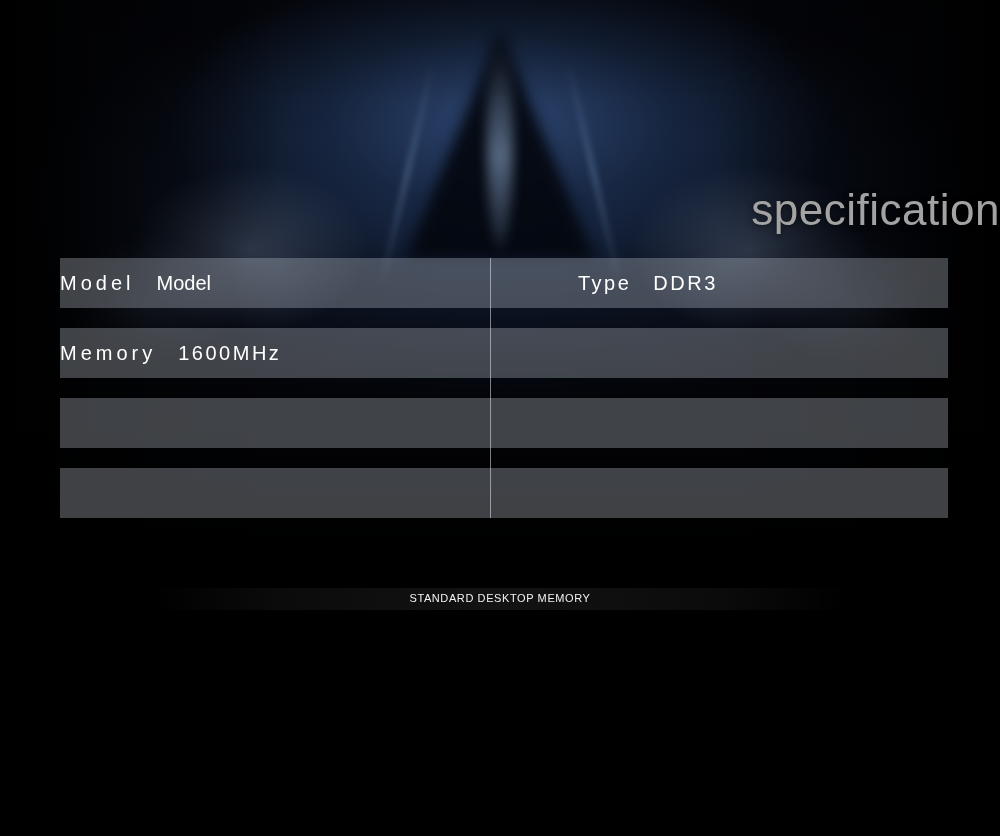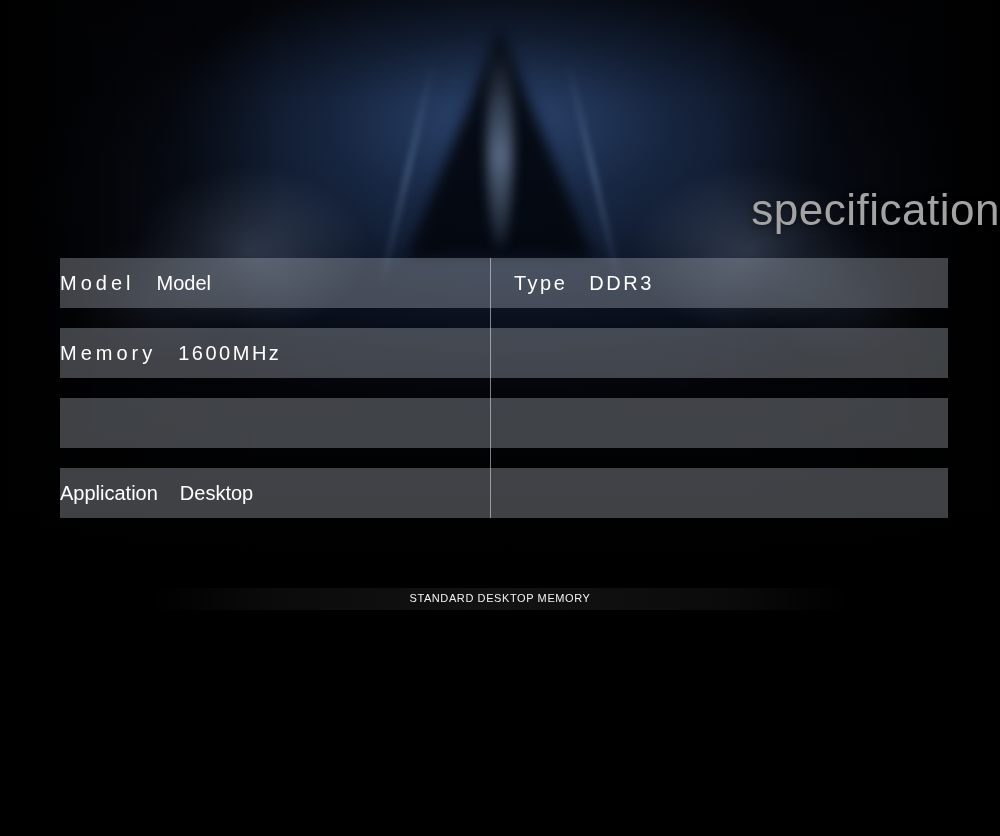--- a/index.html
+++ b/index.html
@@ -134,21 +134,21 @@
     white-space: nowrap;
   }
   .cell-left {
     width: 430px;
     justify-content: flex-start;
     padding-right: 32px;
   }
   .cell-right {
     width: 448px;
     justify-content: flex-start;
-    padding-left: 24px;
+    padding-left: 88px;
   }
   .spec-label { }
   .spec-value { margin-left: 22px; }
   .spaced { letter-spacing: 4px; }
   .spaced-tight { letter-spacing: 2.5px; }
   .joined { margin-left: 0; }
 
   
   .spec-divider {
     position: absolute;
@@ -220,24 +220,20 @@
       <div class="spec-cell cell-left">
         <span class="spec-label spaced">Memory</span>
         <span class="spec-value spaced-tight">1600MHz</span>
       </div>
     </div>
 
     <div class="spec-row">
     </div>
 
     <div class="spec-row">
-      <div class="spec-cell cell-left">
-        <span class="spec-label">Application</span>
-        <span class="spec-value">Desktop</span>
-      </div>
     </div>
 
     <div class="spec-divider"></div>
   </div>
 
   <div class="footer-band"></div>
   <div class="footer-text">STANDARD DESKTOP MEMORY</div>
 
 </div>
 

